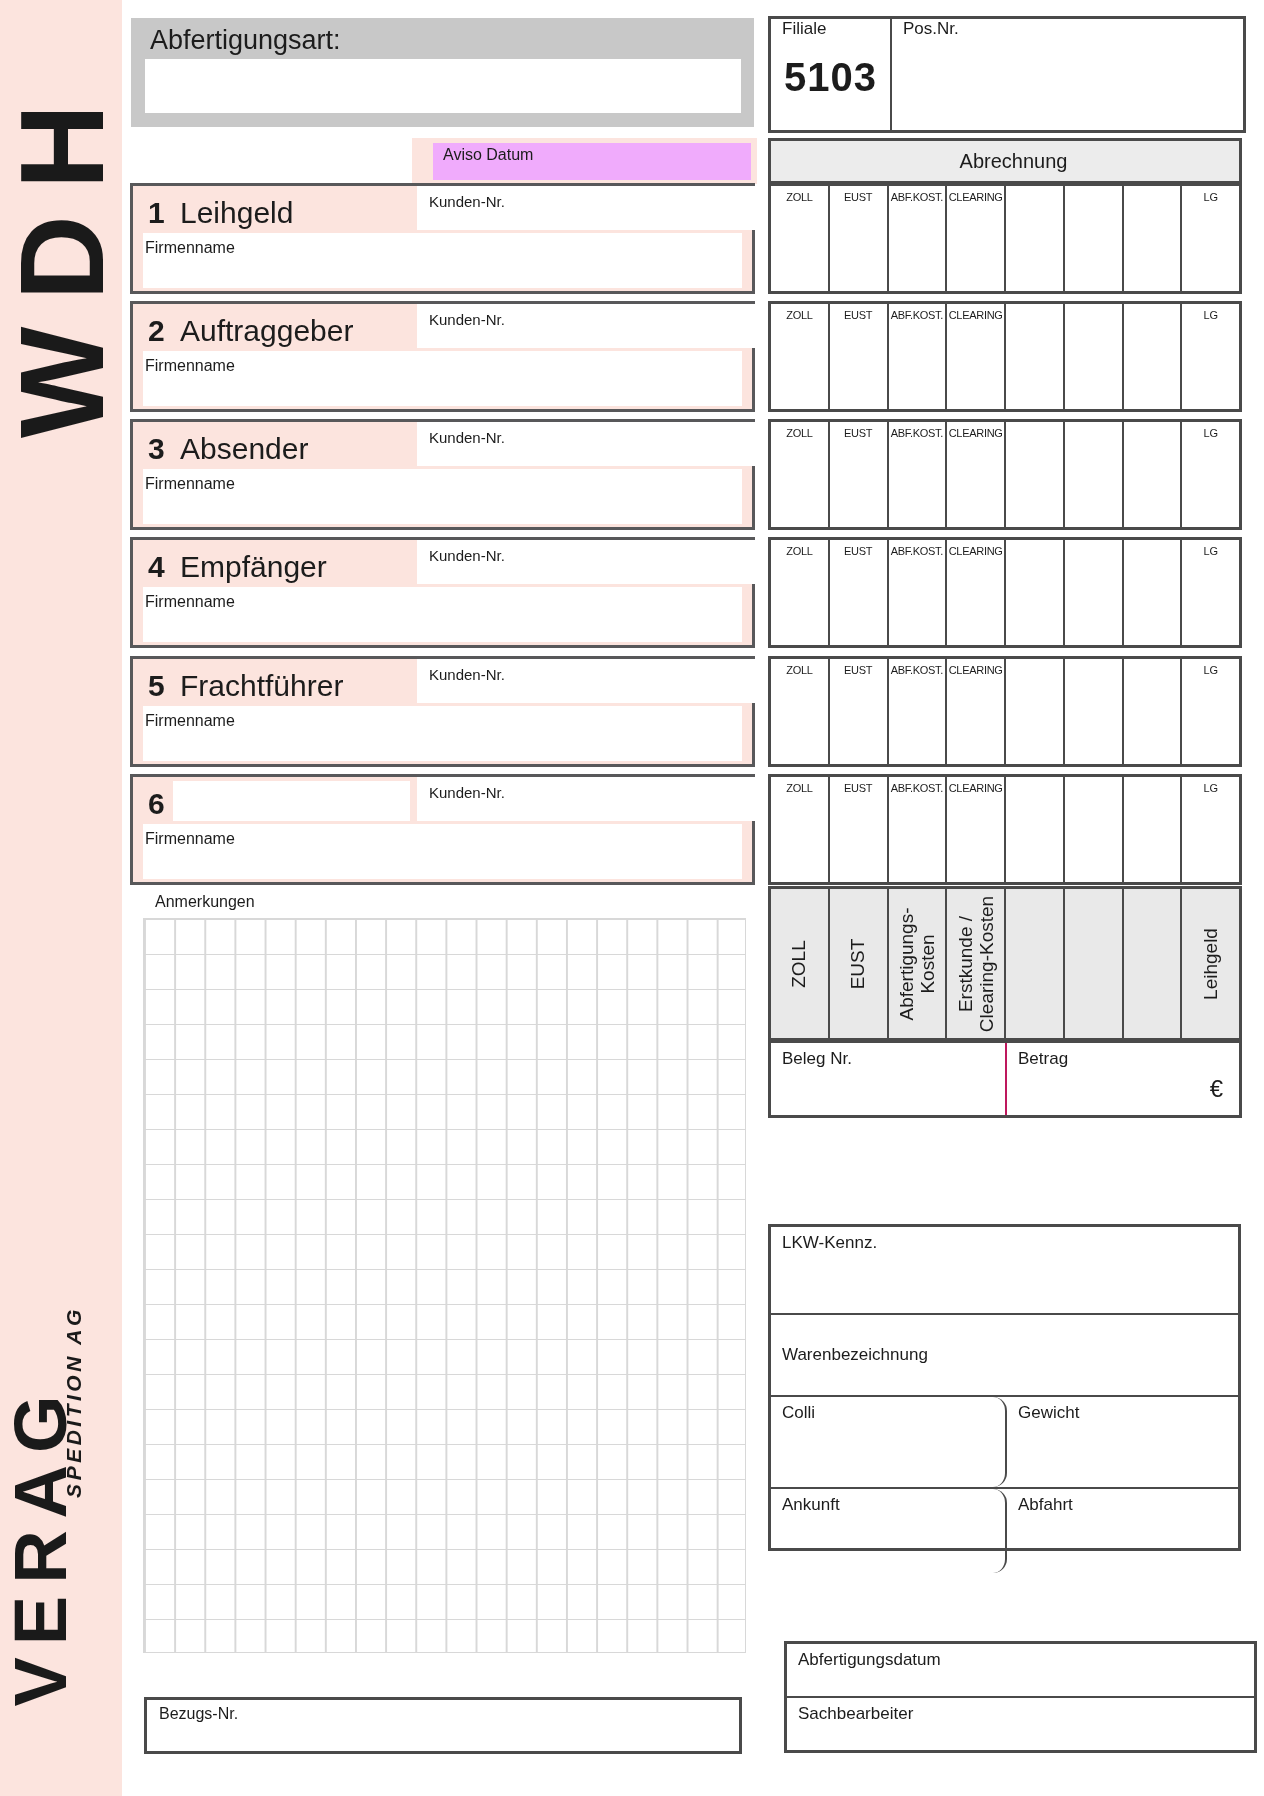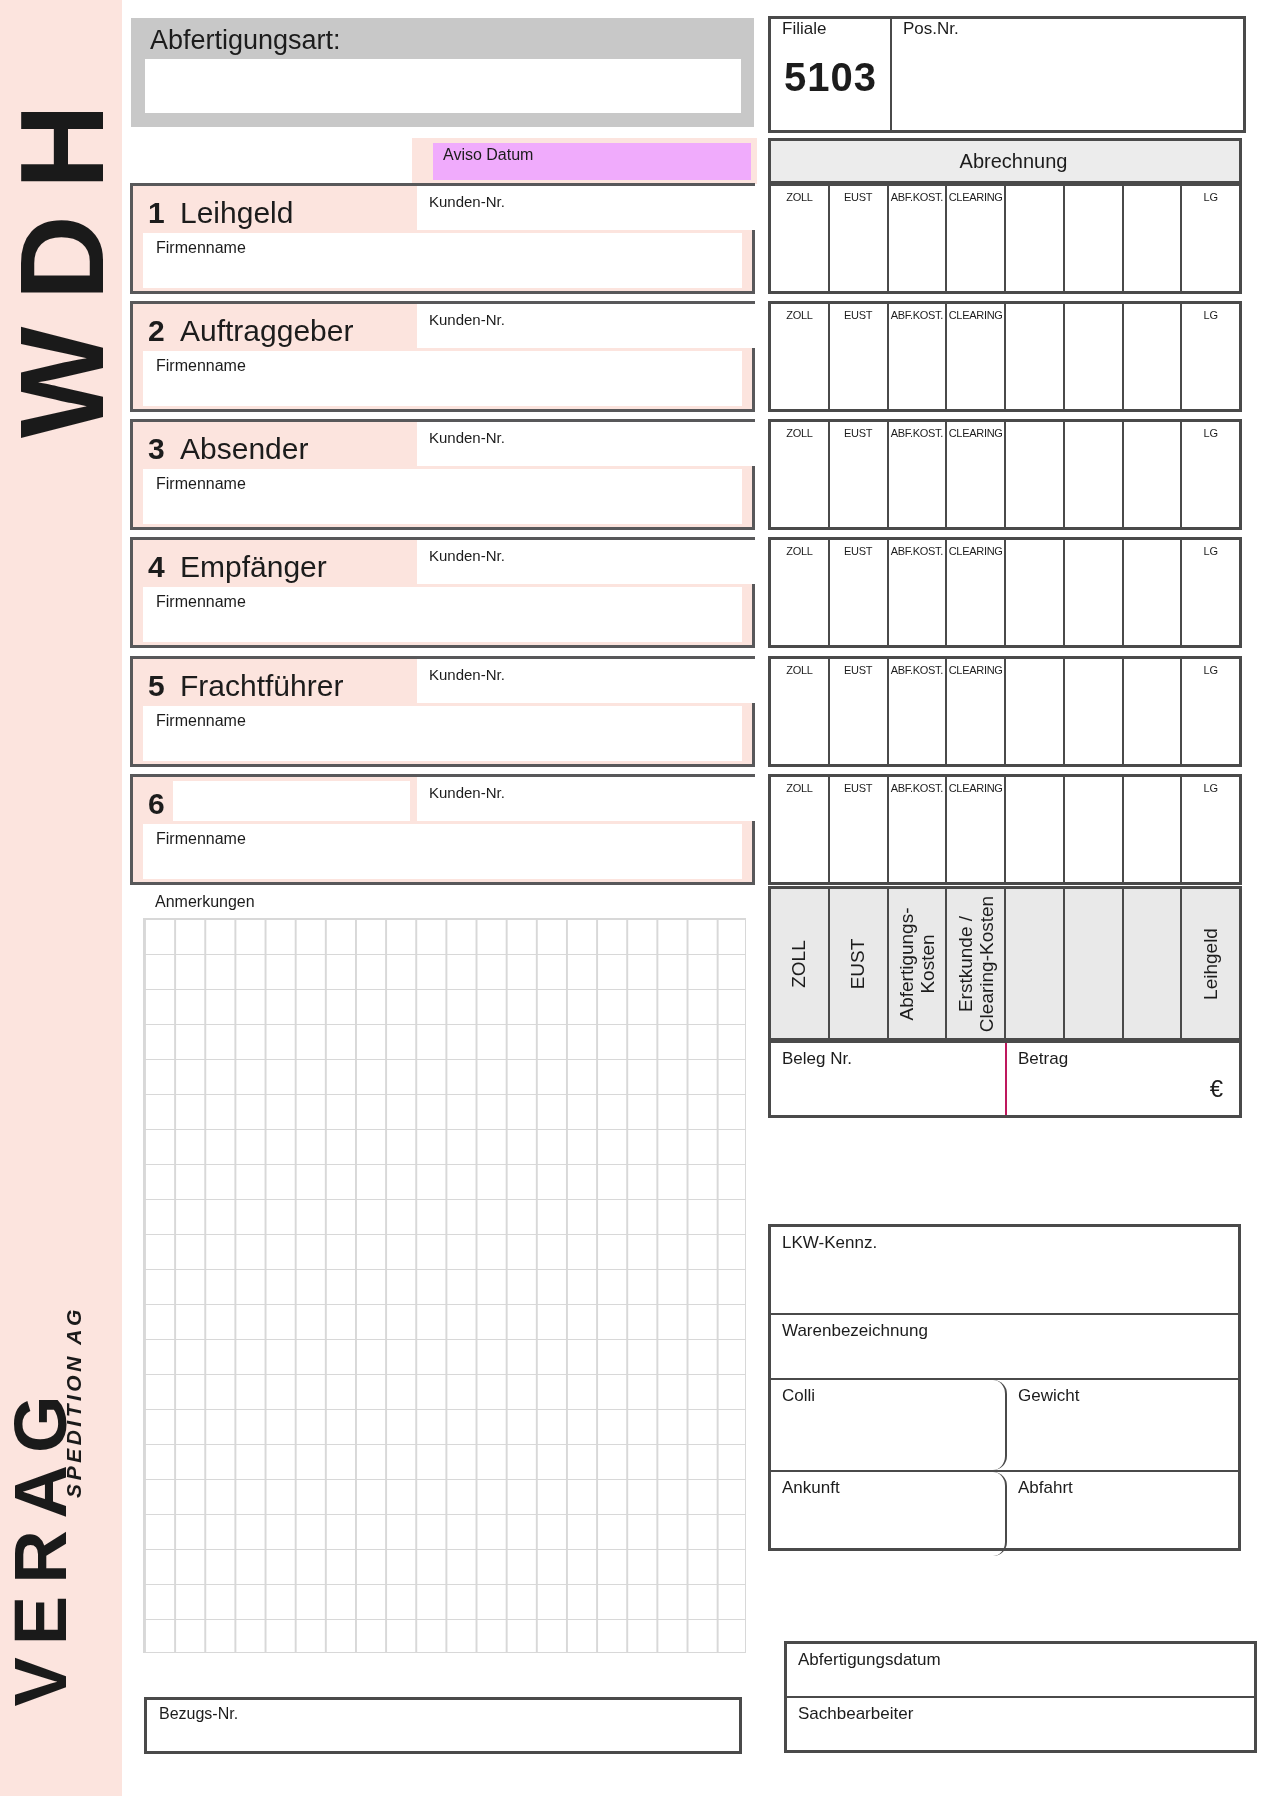--- a/index.html
+++ b/index.html
@@ -28,21 +28,21 @@
   .aviso-inner{position:absolute;left:6px;top:5px;right:6px;bottom:4px;background:#f0abfc;margin-left:15px;}
   .aviso-inner span{display:block;font-size:16px;padding:3px 0 0 10px;}
   
   .sec{position:absolute;left:130px;width:625px;height:111px;background:#fce4de;
        border:3px solid #58585a;box-sizing:border-box;}
   .sec .num{position:absolute;left:15px;top:10px;font-size:30px;font-weight:bold;}
   .sec .lbl{position:absolute;left:47px;top:10px;font-size:30px;}
   .kunden-box{position:absolute;left:284px;top:0;width:382px;height:44px;background:#fff;}
   .kunden-box span{display:block;font-size:15px;padding:7px 0 0 12px;}
   .firma-box{position:absolute;left:10px;top:47px;width:599px;height:55px;background:#fff;}
-  .firma-box span{display:block;font-size:16px;padding:6px 0 0 13px;}
+  .firma-box span{display:block;font-size:16px;padding:6px 0 0 2px;}
   .sec6-labelbox{position:absolute;left:40px;top:4px;width:237px;height:40px;background:#fff;}
   
   .abr-header{position:absolute;left:768px;top:138px;width:474px;height:46px;background:#ececec;
               border:3px solid #4a4a4a;box-sizing:border-box;text-align:center;padding-left:17px;}
   .abr-header span{display:inline-block;font-size:20px;padding-top:9px;}
   .abr-row{position:absolute;left:768px;width:474px;height:111px;background:#fff;
            border:3px solid #4a4a4a;box-sizing:border-box;display:flex;}
   .abr-cell{flex:1;border-right:2px solid #4a4a4a;text-align:center;}
   .abr-cell:last-child{border-right:none;}
   .abr-cell span{display:inline-block;font-size:11px;padding-top:5px;letter-spacing:-0.3px;}
@@ -67,21 +67,21 @@
             background-image:linear-gradient(to right,#d8d8d8 1.5px,transparent 1.5px),
                              linear-gradient(to bottom,#d8d8d8 1.5px,transparent 1.5px);
             background-size:30.15px 35px;}
   
   .ship-group{position:absolute;left:768px;top:1224px;width:473px;height:327px;background:#fff;
               border:3px solid #4a4a4a;box-sizing:border-box;}
   .ship-row{box-sizing:border-box;border-bottom:2px solid #4a4a4a;}
   .ship-row:last-child{border-bottom:none;}
   .ship-row .fl, .split .fl{display:block;font-size:17px;padding:6px 0 0 11px;}
   .r-lkw{height:88px;}
-  .r-waren{height:65px;}
+  .r-waren{height:58px;margin-top:24px;}
   .r-colli{height:92px;display:flex;}
   .r-ank{height:84px;display:flex;}
   .split-l{width:234px;border-right:2px solid #4a4a4a;border-radius:14px;}
   .split-r{flex:1;}
   
   .proc-group{position:absolute;left:768px;top:1641px;width:473px;height:112px;background:#fff;
               border:3px solid #4a4a4a;box-sizing:border-box;margin-left:16px;}
   .proc-row1{height:54px;border-bottom:2px solid #4a4a4a;box-sizing:border-box;}
   .proc-group .fl{display:block;font-size:17px;padding:6px 0 0 11px;}
   

